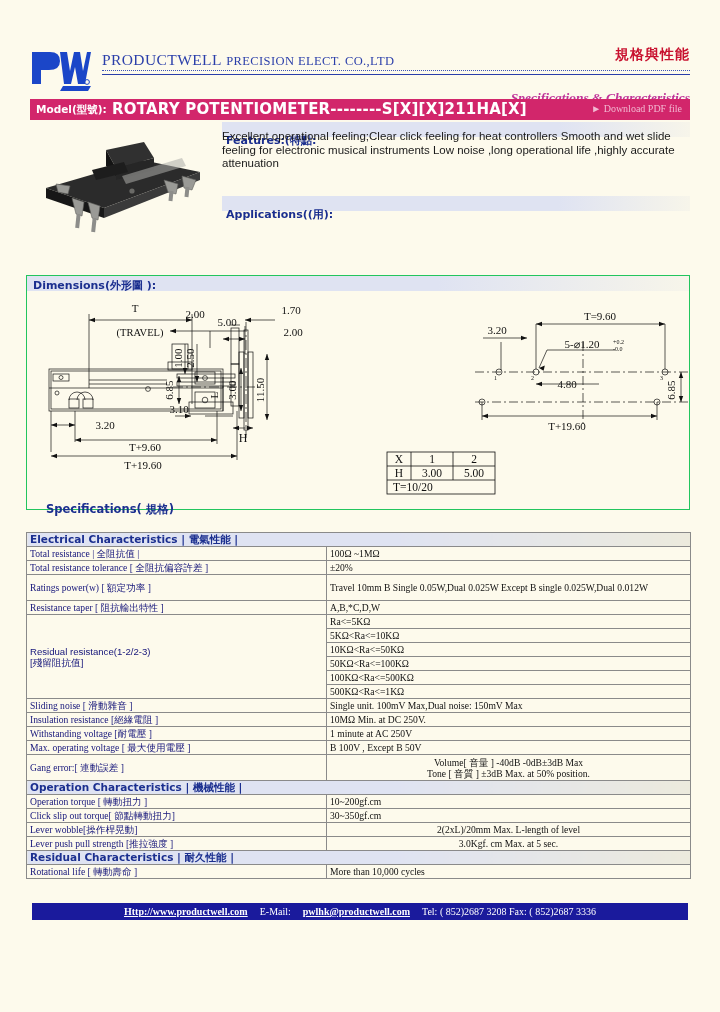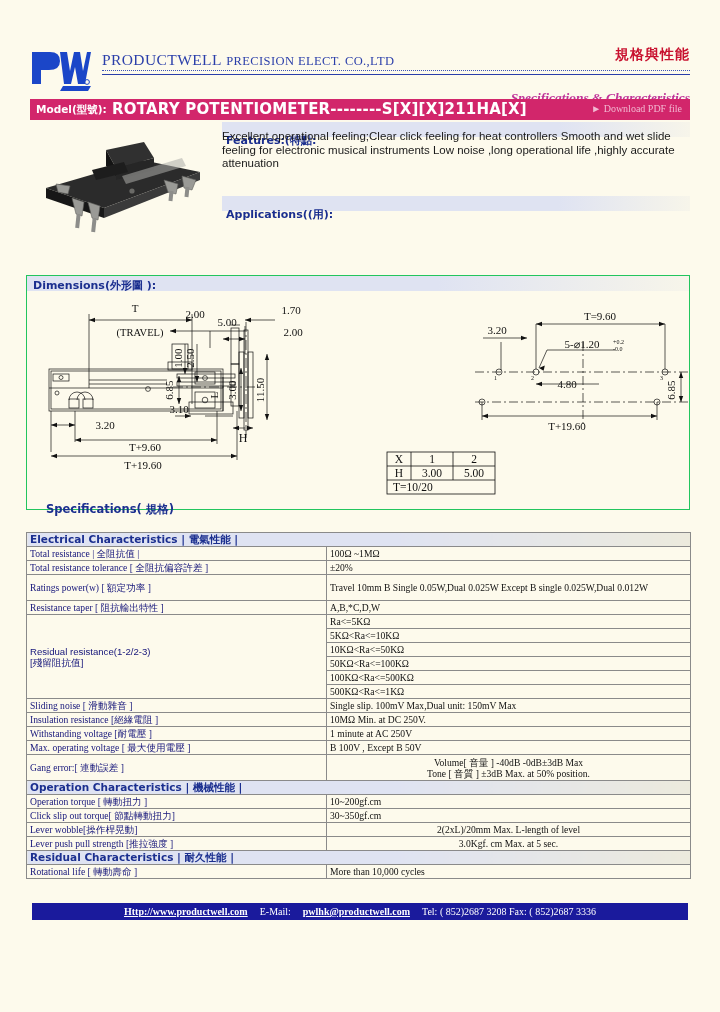--- a/index.html
+++ b/index.html
@@ -434,21 +434,21 @@
       </tr>
       <tr>
         <td class="val">100KΩ&lt;Ra&lt;=500KΩ</td>
       </tr>
       <tr>
         <td class="val">500KΩ&lt;Ra&lt;=1KΩ</td>
       </tr>
 
       <tr>
         <td>Sliding noise [ 滑動雜音 ]</td>
-        <td class="val">Single slip. 100mV Max,Dual unit: 150mV Max</td>
+        <td class="val">Single unit. 100mV Max,Dual noise: 150mV Max</td>
       </tr>
       <tr>
         <td>Insulation resistance [絕緣電阻 ]</td>
         <td class="val">10MΩ Min. at DC 250V.</td>
       </tr>
       <tr>
         <td>Withstanding voltage [耐電壓 ]</td>
         <td class="val">1 minute at AC 250V</td>
       </tr>
       <tr>

